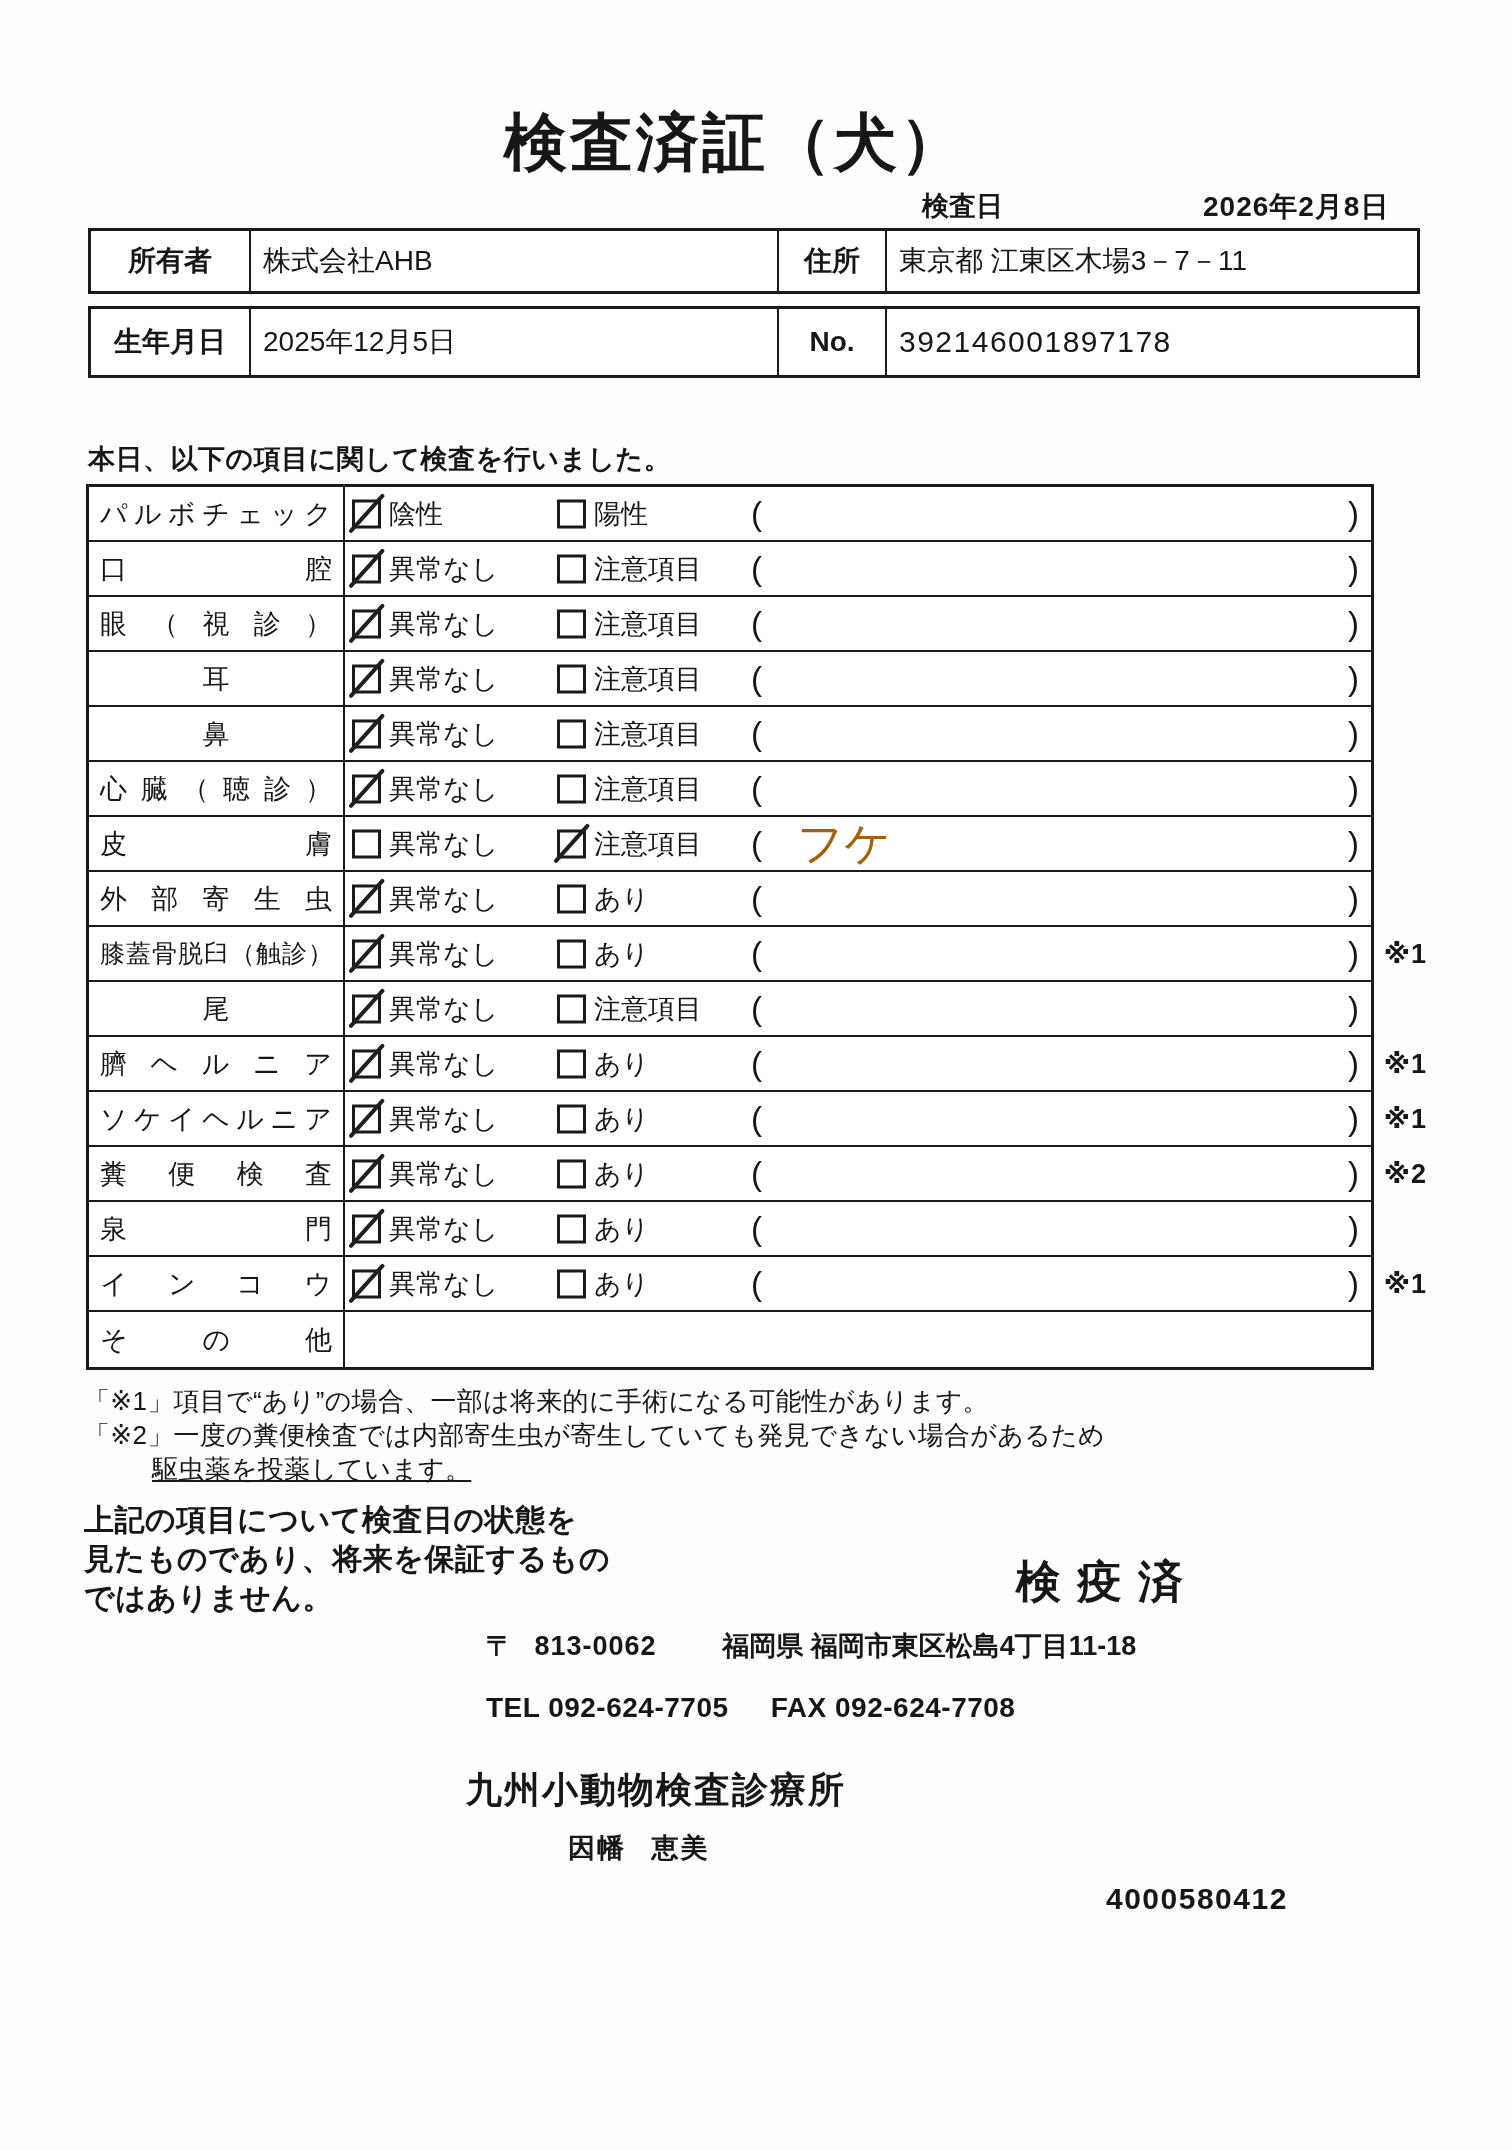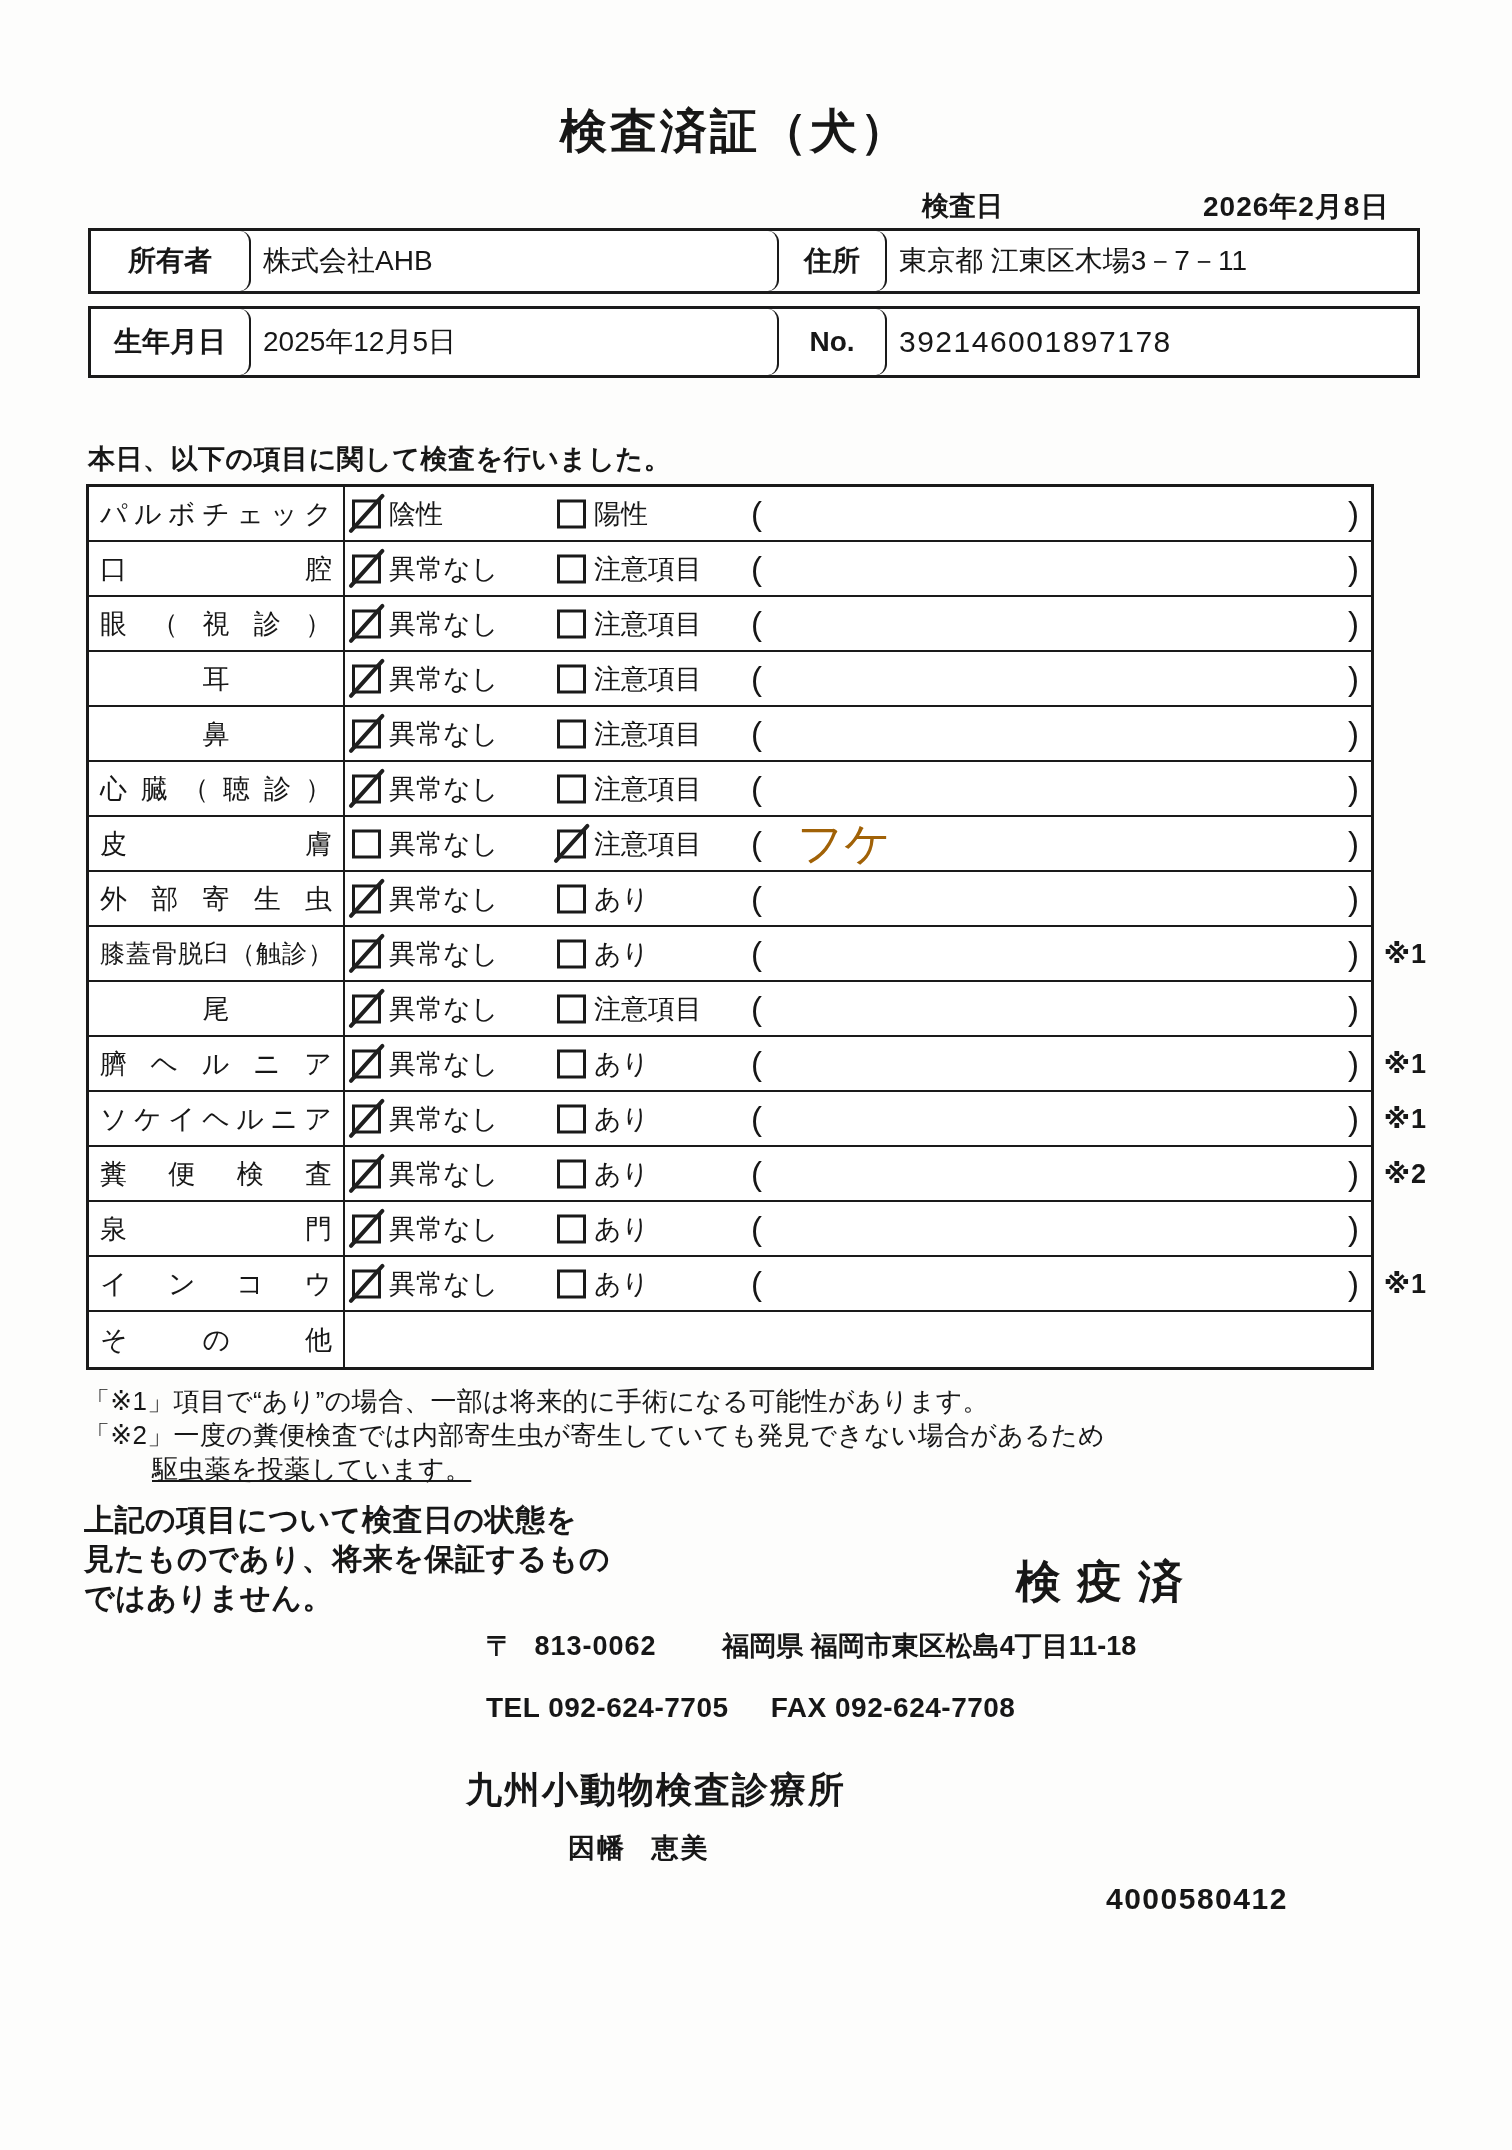--- a/index.html
+++ b/index.html
@@ -4,28 +4,28 @@
 <style>
   html,body{margin:0;padding:0;background:#e8e8e6;}
   .page{
     position:relative; width:1512px; height:2150px; margin:0 auto;
     background:#fdfdfc; color:#171717; overflow:hidden;
     font-family:"Liberation Sans","DejaVu Sans",sans-serif;
   }
   .abs{position:absolute;}
   
   .title{top:100px; left:0; width:1470px; text-align:center;
-         font-size:47px; font-weight:700; letter-spacing:3px;}
+         font-size:63px; font-weight:700; letter-spacing:3px;}
   .datelabel{top:188px; left:922px; font-size:27px; font-weight:600;}
   .dateval{top:188px; left:1203px; font-size:28px; font-weight:600; letter-spacing:1px;}
   
   .tbl{position:absolute; border:3px solid #1a1a1a; box-sizing:border-box; background:#fff;}
   .trow{display:flex; box-sizing:border-box;}
   .cell{display:flex; align-items:center; box-sizing:border-box;
-        font-size:28px; border-right:2.5px solid #1a1a1a; padding:0 12px;border-radius:11px;}
+        font-size:28px; border-right:2.5px solid #1a1a1a; padding:0 12px;}
   .cell:last-child{border-right:none;}
   .lab{justify-content:center; padding:0 4px; font-weight:600;}
   .t1{left:88px; top:228px; width:1332px; height:66px;}
   .t1 .trow{height:100%;}
   .t2{left:88px; top:306px; width:1332px;}
   .t2 .r1{height:59px; border-bottom:2.5px solid #1a1a1a;}
   .t2 .r2{height:66px;}
   .w-owner{width:160px;} .w-ownerval{width:528px;} .w-addrlab{width:108px;} .w-addrval{flex:1;}
   .w-breedlab{width:160px;} .w-breedval{width:528px;} .w-sexlab{width:108px;}
   .w-sexval{width:140px;} .w-wlab{width:110px;}

